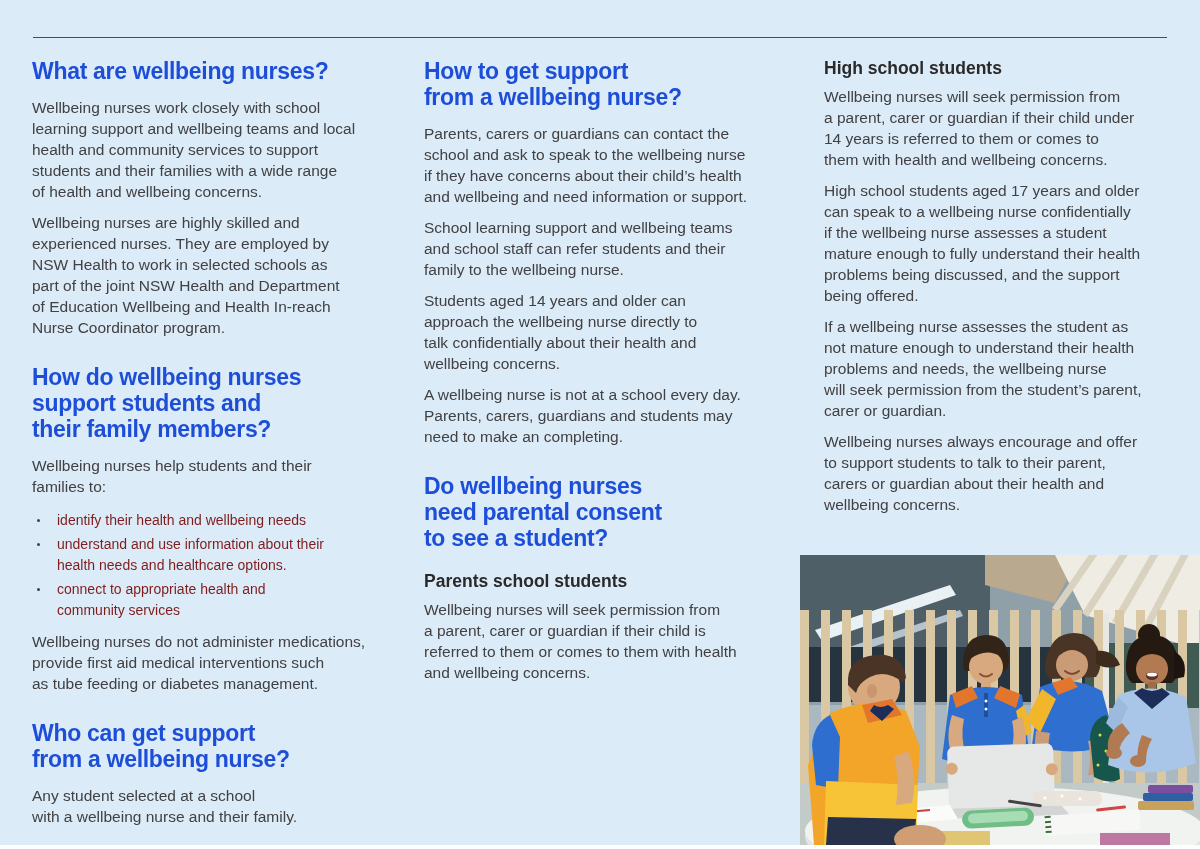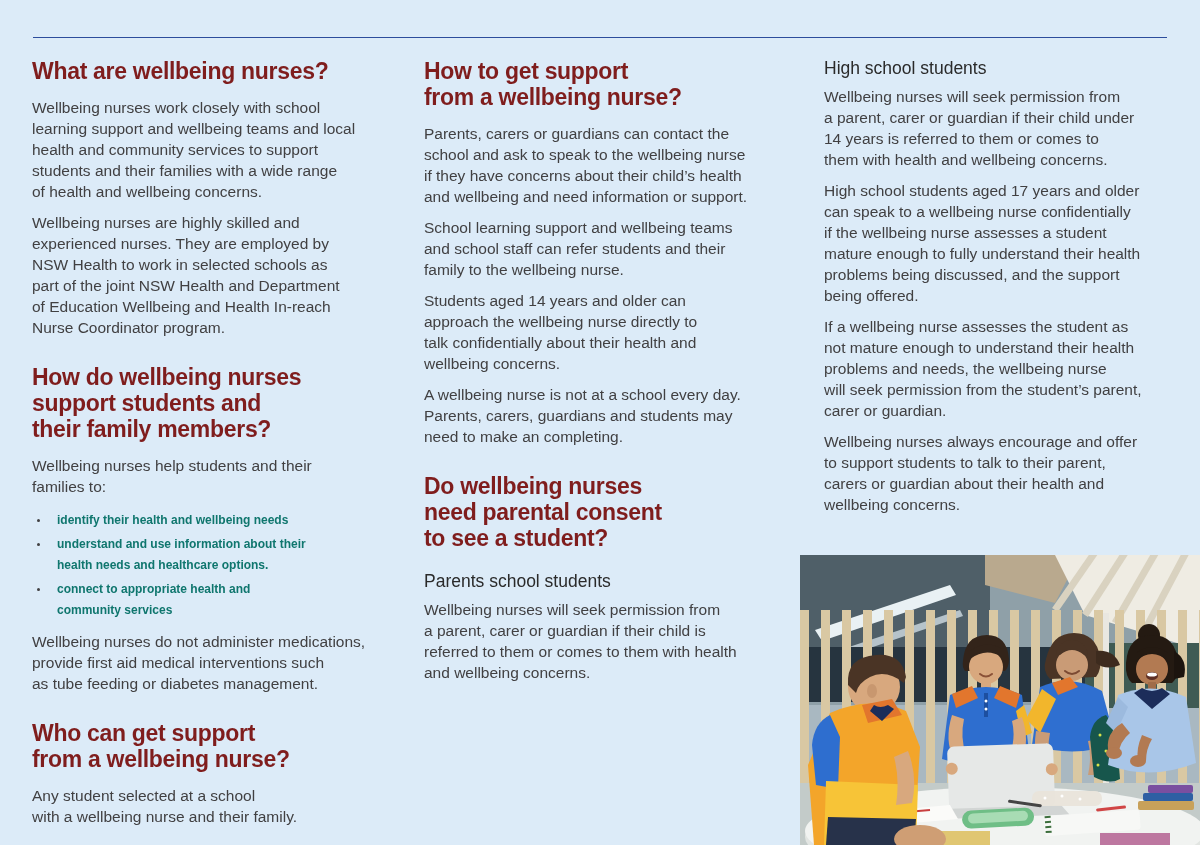--- a/index.html
+++ b/index.html
@@ -22,49 +22,48 @@
     width:100%; height:4px; background:#ffffff;
   }
 
   .col { position:absolute; top:58px; }
   .col-1 { left:32px;  width:378px; }
   .col-2 { left:424px; width:378px; }
   .col-3 { left:824px; top:57px; width:360px; }
 
   h2.heading {
     font-size:23px; line-height:26px; font-weight:700;
-    color:#7f1d1d; letter-spacing:-0.3px;
+    color:#1d4ed8; letter-spacing:-0.3px;
     margin:26px 0 13px 0;
     white-space:pre-line;
   }
   .col h2.heading:first-child { margin-top:0; }
 
   h3.subheading {
-    font-size:17.5px; line-height:22px; font-weight:400;
+    font-size:17.5px; line-height:22px; font-weight:700;
     color:#2a2a2a;
     margin:19px 0 7px 0;
     white-space:pre-line;
   }
   .col h3.subheading:first-child { margin-top:0; }
 
   p.body {
     font-size:15.5px; line-height:21px;
     color:#414042;
     margin:0 0 10px 0;
     white-space:pre-line;
   }
 
   ul.bullets { list-style:none; margin:13px 0 10px 0; }
   ul.bullets li {
     position:relative;
     padding-left:25px;
-    font-size:12px; line-height:21px; color:#0f766e;
+    font-size:14px; line-height:21px; color:#7f1d1d;
     margin-bottom:3px;
     white-space:pre-line;
-    font-weight:bold;
   }
   ul.bullets li::before {
     content:"";
     position:absolute; left:5px; top:9px;
     width:3px; height:3px; border-radius:50%;
     background:#414042;
   }
 
   .photo {
     position:absolute; left:800px; top:555px;

